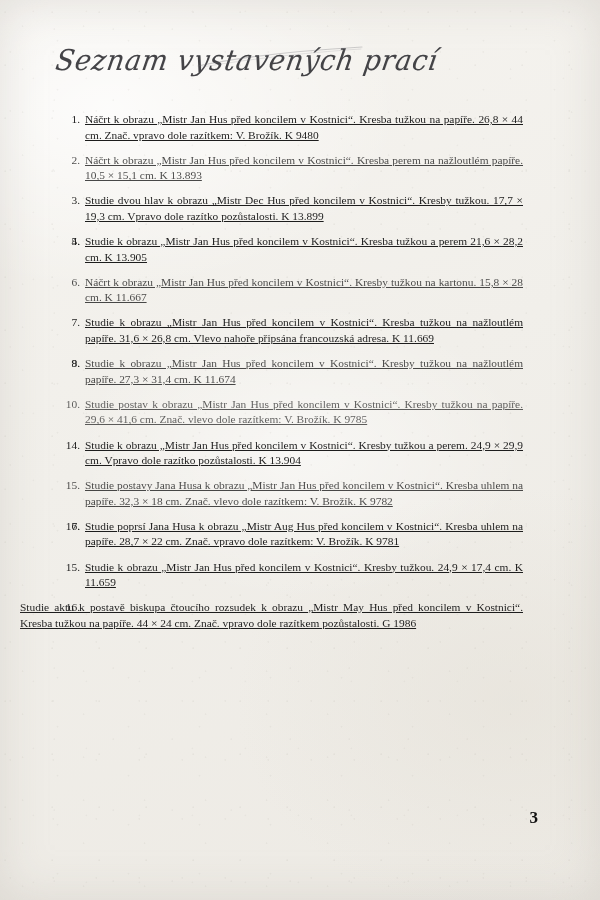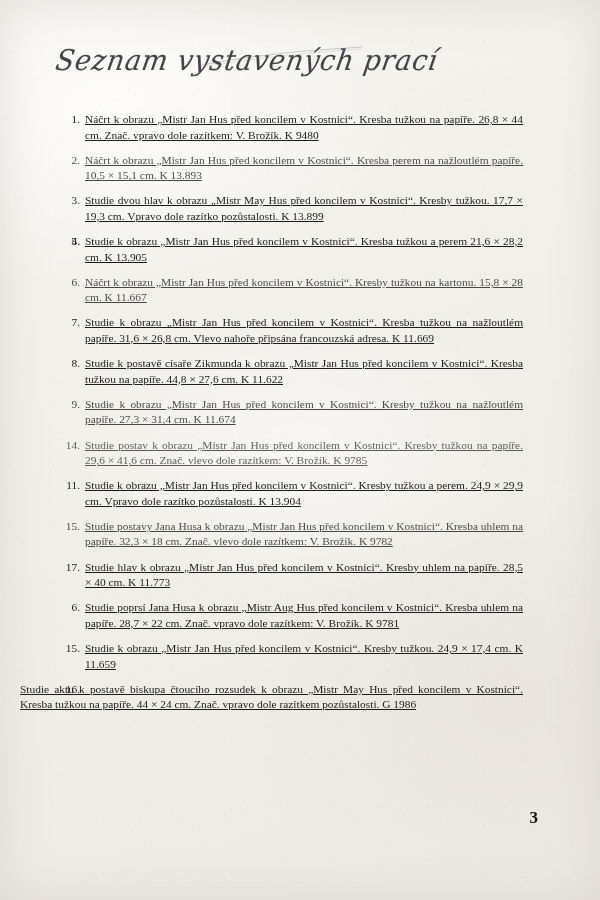--- a/index.html
+++ b/index.html
@@ -154,21 +154,21 @@
       <span class="entry-text">Náčrt k obrazu „Mistr Jan Hus před koncilem v Kostnici“. Kresba tužkou na papíře. 26,8 × 44 cm. Znač. vpravo dole razítkem: V. Brožík. K 9480</span>
     </div>
 
     <div class="entry ink-light">
       <span class="entry-num">2.</span>
       <span class="entry-text">Náčrt k obrazu „Mistr Jan Hus před koncilem v Kostnici“. Kresba perem na nažloutlém papíře. 10,5 × 15,1 cm. K 13.893</span>
     </div>
 
     <div class="entry">
       <span class="entry-num">3.</span>
-      <span class="entry-text">Studie dvou hlav k obrazu „Mistr May Hus před koncilem v Kostnici“. Kresby tužkou. 17,7 × 19,3 cm. Vpravo dole razítko pozůstalosti. K 13.899</span>
+      <span class="entry-text">Studie dvou hlav k obrazu „Mistr Dec Hus před koncilem v Kostnici“. Kresby tužkou. 17,7 × 19,3 cm. Vpravo dole razítko pozůstalosti. K 13.899</span>
     </div>
 
     <div class="entry">
       <span class="entry-num">4.</span>
     </div>
 
     <div class="entry">
       <span class="entry-num">5.</span>
       <span class="entry-text">Studie k obrazu „Mistr Jan Hus před koncilem v Kostnici“. Kresba tužkou a perem 21,6 × 28,2 cm. K 13.905</span>
     </div>
@@ -178,46 +178,44 @@
       <span class="entry-text">Náčrt k obrazu „Mistr Jan Hus před koncilem v Kostnici“. Kresby tužkou na kartonu. 15,8 × 28 cm. K 11.667</span>
     </div>
 
     <div class="entry">
       <span class="entry-num">7.</span>
       <span class="entry-text">Studie k obrazu „Mistr Jan Hus před koncilem v Kostnici“. Kresba tužkou na nažloutlém papíře. 31,6 × 26,8 cm. Vlevo nahoře připsána francouzská adresa. K 11.669</span>
     </div>
 
     <div class="entry">
       <span class="entry-num">8.</span>
-      <span class="entry-text">Studie k postavě císaře Zikmunda k obrazu „Mistr Jan Hus před koncilem v Kostnici“. Kresba tužkou na papíře. 44,8 × 27,6 cm. K 11.622</span>
     </div>
 
     <div class="entry ink-light">
       <span class="entry-num">9.</span>
       <span class="entry-text">Studie k obrazu „Mistr Jan Hus před koncilem v Kostnici“. Kresby tužkou na nažloutlém papíře. 27,3 × 31,4 cm. K 11.674</span>
     </div>
 
     <div class="entry ink-lighter">
+      <span class="entry-num">10.</span>
+      <span class="entry-text">Studie postav k obrazu „Mistr Jan Hus před koncilem v Kostnici“. Kresby tužkou na papíře. 29,6 × 41,6 cm. Znač. vlevo dole razítkem: V. Brožík. K 9785</span>
+    </div>
+
+    <div class="entry">
       <span class="entry-num">14.</span>
-      <span class="entry-text">Studie postav k obrazu „Mistr Jan Hus před koncilem v Kostnici“. Kresby tužkou na papíře. 29,6 × 41,6 cm. Znač. vlevo dole razítkem: V. Brožík. K 9785</span>
-    </div>
-
-    <div class="entry">
-      <span class="entry-num">11.</span>
       <span class="entry-text">Studie k obrazu „Mistr Jan Hus před koncilem v Kostnici“. Kresby tužkou a perem. 24,9 × 29,9 cm. Vpravo dole razítko pozůstalosti. K 13.904</span>
     </div>
 
     <div class="entry ink-light">
       <span class="entry-num">15.</span>
       <span class="entry-text">Studie postavy Jana Husa k obrazu „Mistr Jan Hus před koncilem v Kostnici“. Kresba uhlem na papíře. 32,3 × 18 cm. Znač. vlevo dole razítkem: V. Brožík. K 9782</span>
     </div>
 
     <div class="entry">
       <span class="entry-num">17.</span>
-      <span class="entry-text">Studie hlav k obrazu „Mistr Jan Hus před koncilem v Kostnici“. Kresby uhlem na papíře. 28,5 × 40 cm. K 11.773</span>
     </div>
 
     <div class="entry">
       <span class="entry-num">6.</span>
       <span class="entry-text">Studie poprsí Jana Husa k obrazu „Mistr Aug Hus před koncilem v Kostnici“. Kresba uhlem na papíře. 28,7 × 22 cm. Znač. vpravo dole razítkem: V. Brožík. K 9781</span>
     </div>
 
     <div class="entry">
       <span class="entry-num">15.</span>
       <span class="entry-text">Studie k obrazu „Mistr Jan Hus před koncilem v Kostnici“. Kresby tužkou. 24,9 × 17,4 cm. K 11.659</span>

